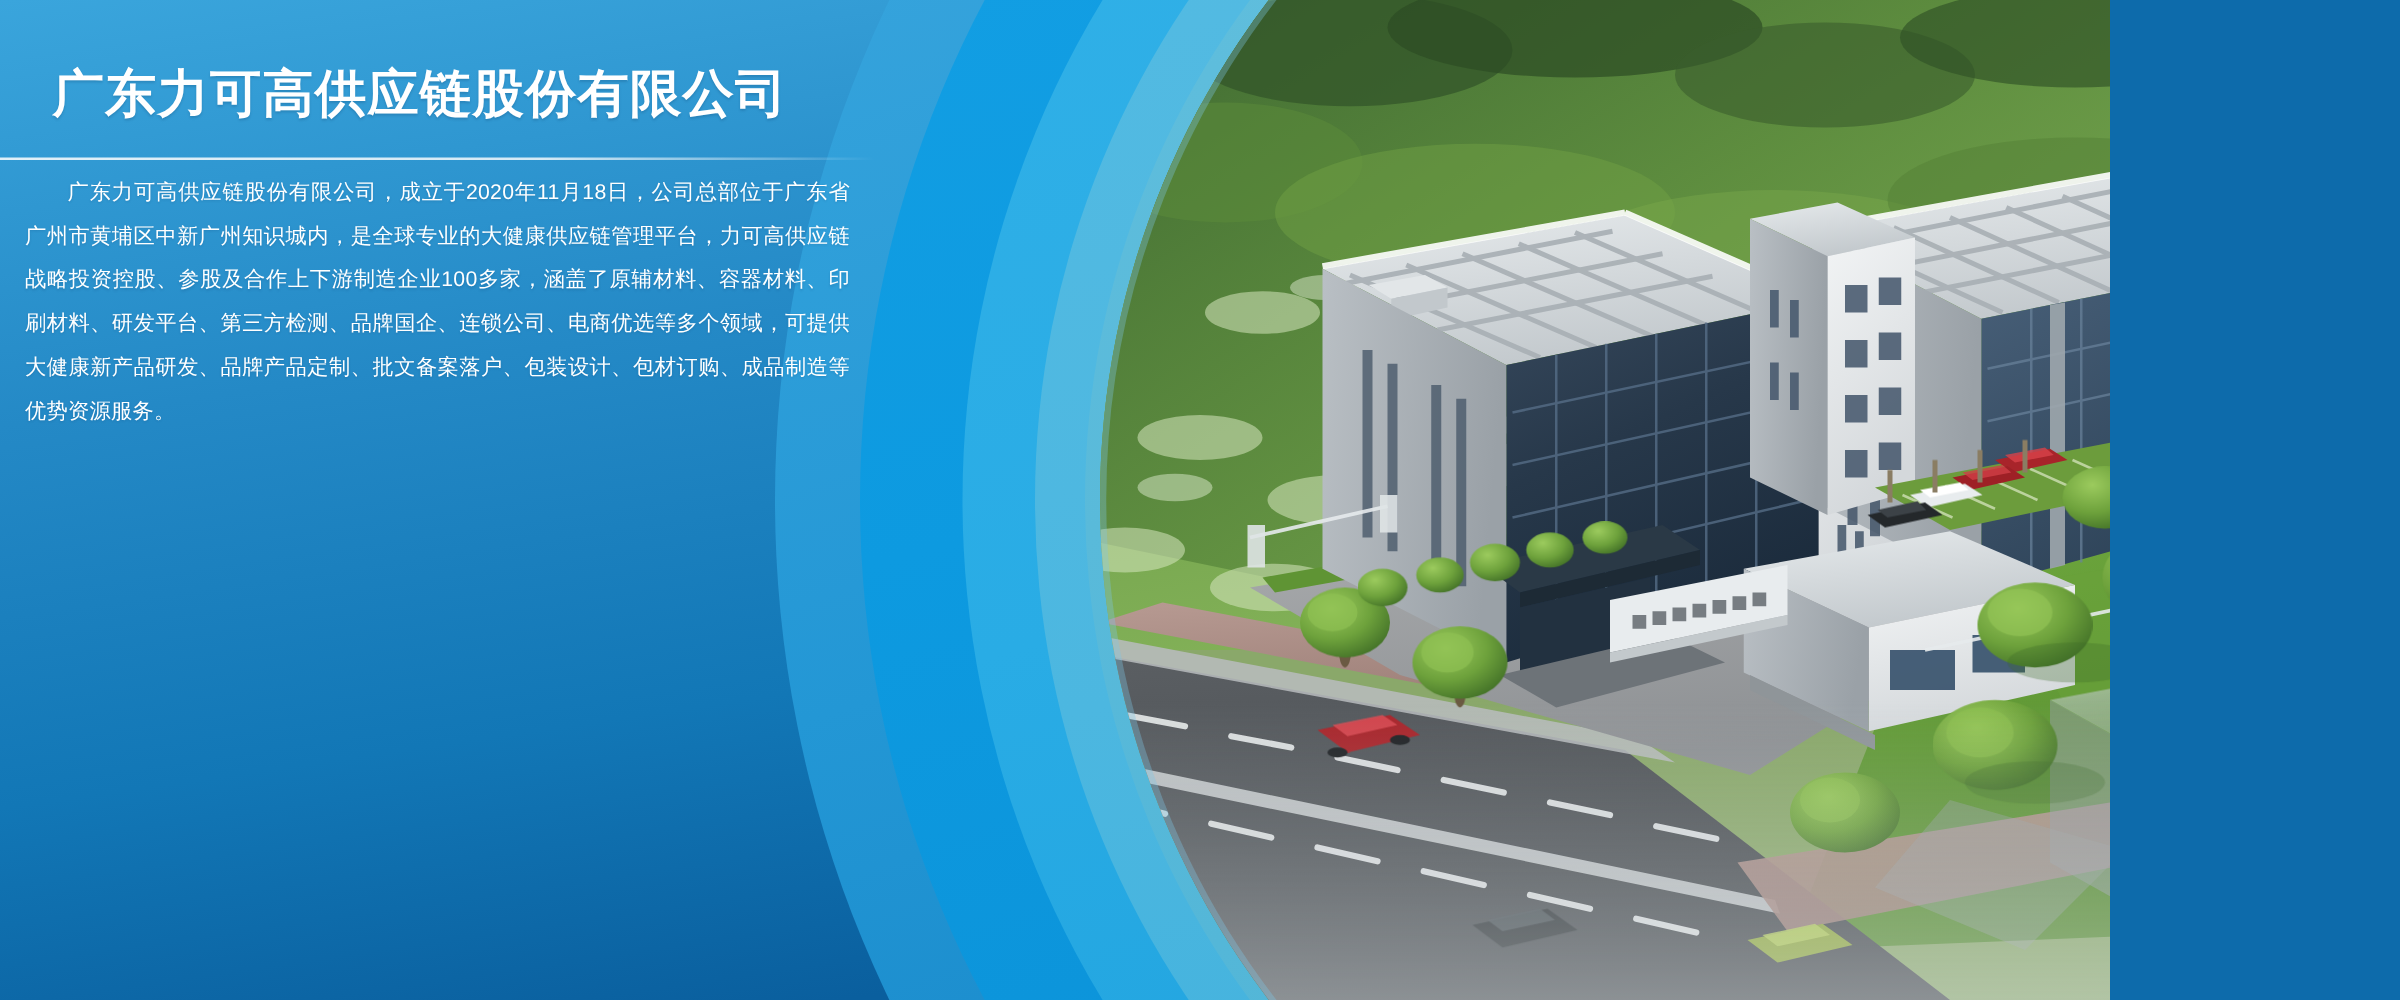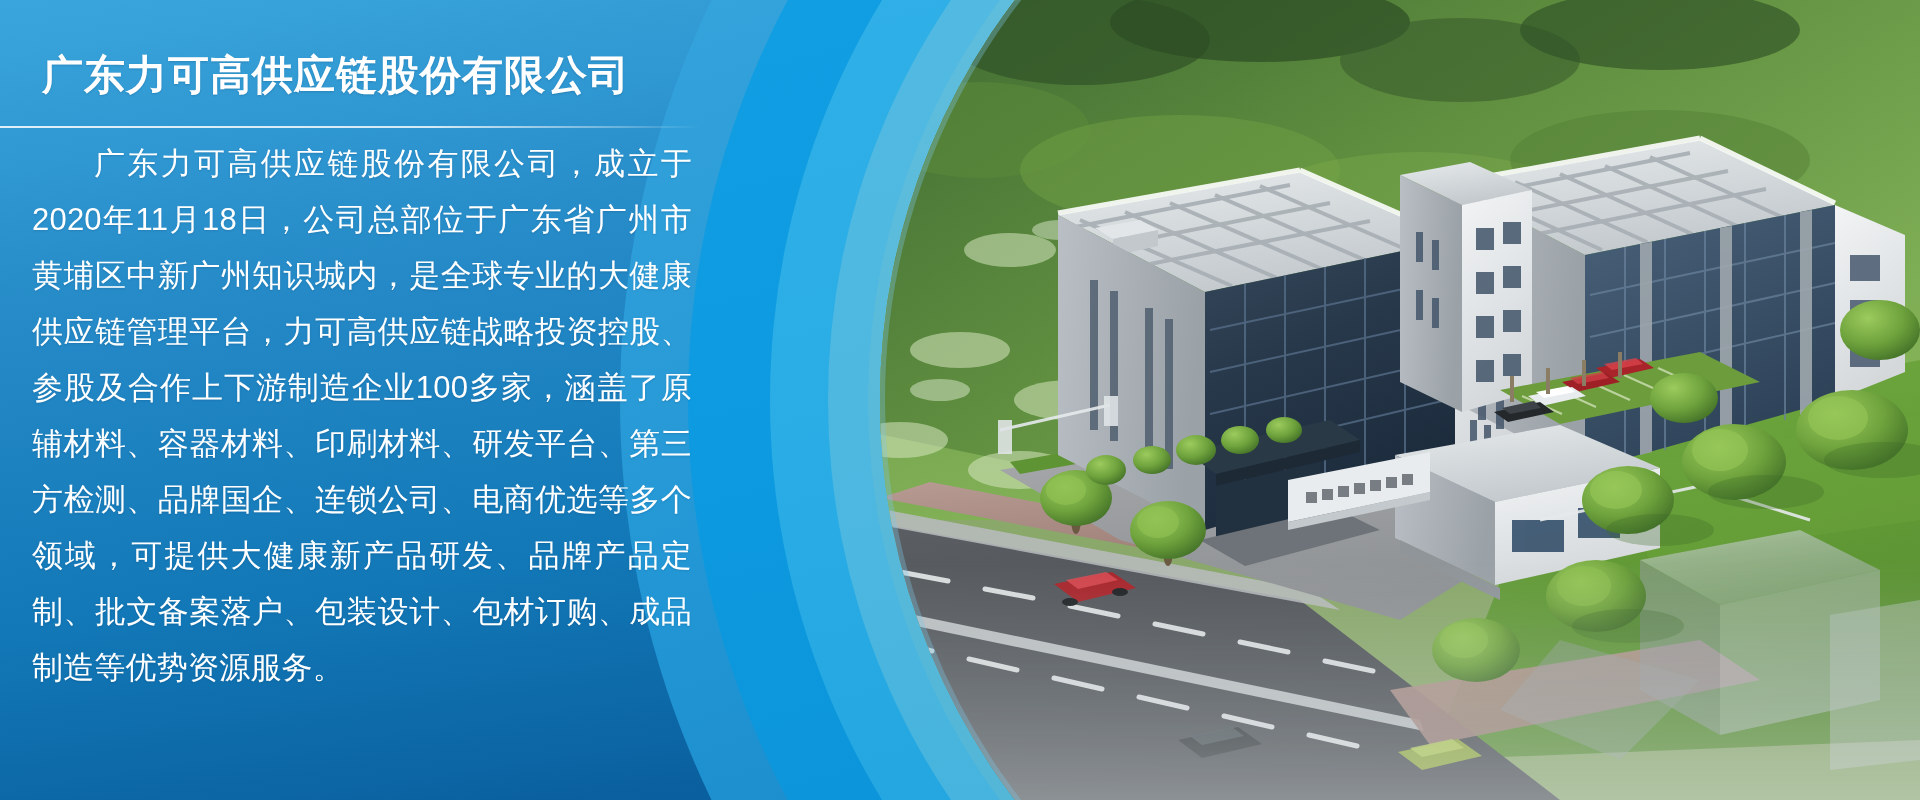--- a/index.html
+++ b/index.html
@@ -6,21 +6,21 @@
   html, body {
     margin: 0;
     padding: 0;
     background: #0d6bab;
   }
   body {
     font-family: "Liberation Sans", "DejaVu Sans", sans-serif;
   }
   #stage {
     position: relative;
-    width: 1920px;
+    width: 1688px;
     height: 800px;
     overflow: hidden;
     background: #c2410c;
   }
   #bg-svg, #photo-svg {
     position: absolute;
     top: 0;
     left: 0;
     width: 1920px;
     height: 800px;
@@ -57,26 +57,26 @@
     width: 700px;
     height: 2px;
     background: linear-gradient(to right,
         rgba(255,255,255,0.85) 0%,
         rgba(255,255,255,0.80) 62%,
         rgba(255,255,255,0.30) 88%,
         rgba(255,255,255,0.0) 100%);
   }
   .body-copy {
     position: absolute;
-    left: 32px;
+    left: 20px;
     top: 136px;
     width: 660px;
     color: #ffffff;
-    font-size: 31px;
-    line-height: 56px;
+    font-size: 17px;
+    line-height: 35px;
     letter-spacing: 0.2px;
     text-shadow: 0 1px 2px rgba(0,40,80,0.16);
   }
   .body-copy p {
     margin: 0;
     text-indent: 2em;
     text-align: justify;
     text-justify: inter-ideograph;
   }
 </style>

